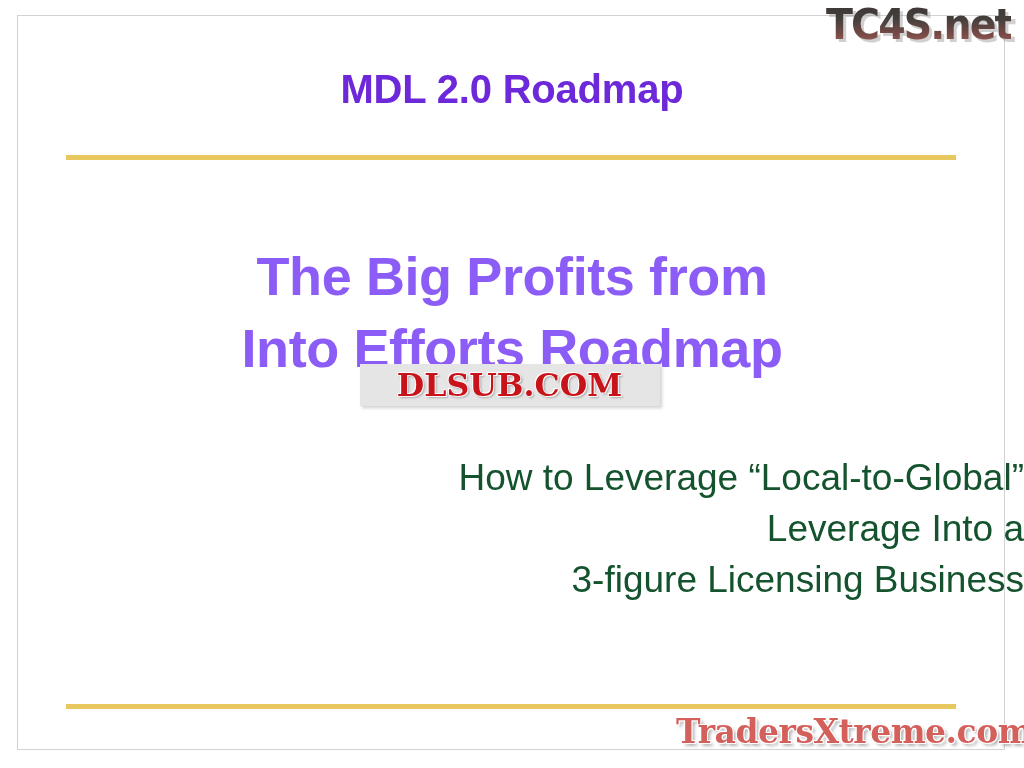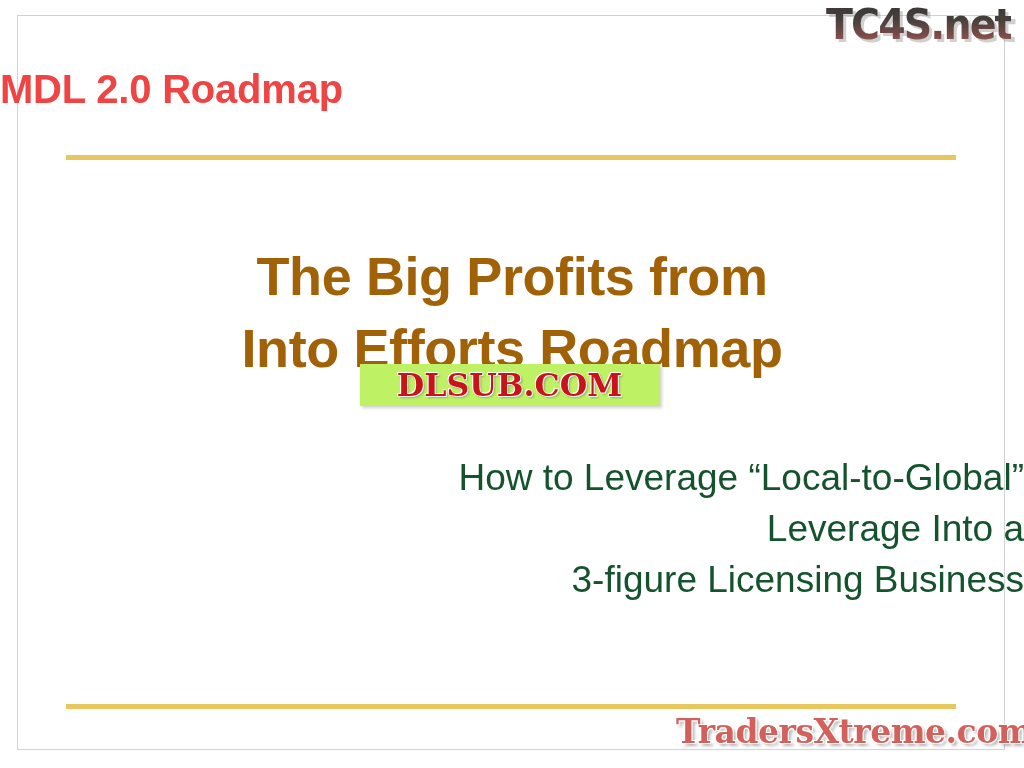--- a/index.html
+++ b/index.html
@@ -36,23 +36,24 @@
     box-sizing: border-box;
     box-shadow: 0 0 0 0 rgba(0,0,0,0);
   }
 
   
   #slide-title {
     position: absolute;
     left: 0;
     top: 64px;
     width: 1024px;
+    text-align: center;
     font-size: 40px;
     font-weight: bold;
-    color: #ef4444;
+    color: #6d28d9;
     letter-spacing: -0.2px;
     line-height: 50px;
     white-space: nowrap;
   }
 
   
   .gold-rule {
     position: absolute;
     left: 66px;
     width: 890px;
@@ -64,21 +65,21 @@
 
   
   #main-heading {
     position: absolute;
     left: 0;
     top: 240px;
     width: 1024px;
     text-align: center;
     font-size: 54px;
     font-weight: bold;
-    color: #a16207;
+    color: #8b5cf6;
     line-height: 72px;
     letter-spacing: -0.4px;
   }
   #main-heading .hl {
     display: block;
     white-space: nowrap;
   }
 
   
   #subtitle-block {
@@ -134,21 +135,21 @@
     white-space: nowrap;
   }
 
   
   #watermark-dlsub {
     position: absolute;
     left: 360px;
     top: 364px;
     width: 300px;
     height: 42px;
-    background: #bef264;
+    background: #e5e5e5;
     display: flex;
     align-items: center;
     justify-content: center;
     box-shadow: 2px 2px 3px rgba(120,120,120,0.35);
   }
   #watermark-dlsub .dl-text {
     font-family: "DejaVu Serif", serif;
     font-size: 31px;
     font-weight: bold;
     color: #c9131a;

